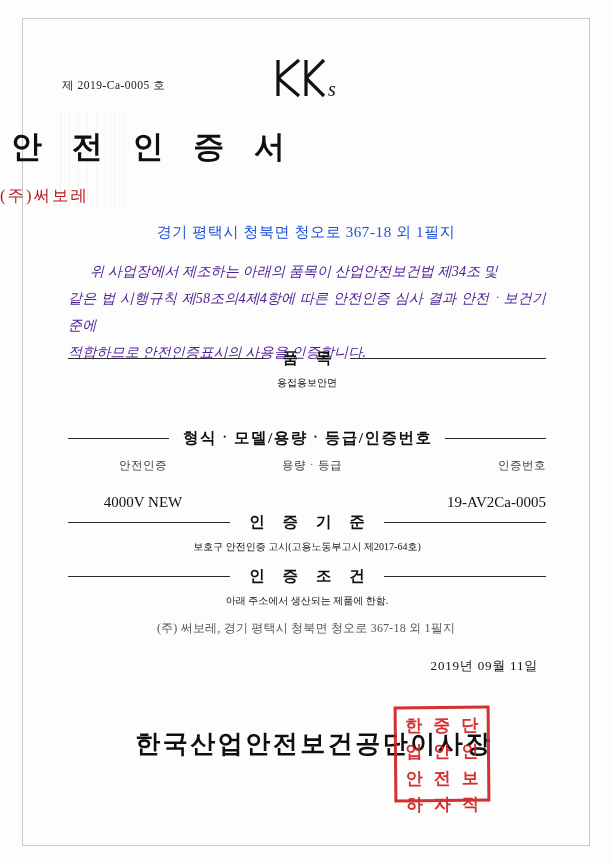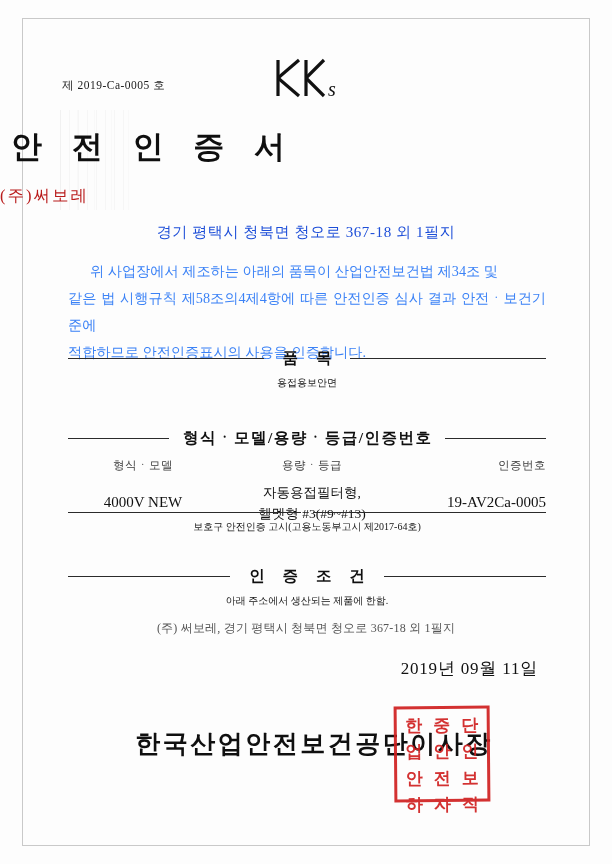--- a/index.html
+++ b/index.html
@@ -92,21 +92,22 @@
   }
   .body-text {
     position: absolute;
     left: 68px;
     top: 258px;
     width: 478px;
     font-size: 14.2px;
     line-height: 27px;
     text-align: justify;
     text-justify: inter-word;
-    color: #3b82f6;
+    color: #4c1d95;
+    font-style: italic;
   }
   .body-text p { margin: 0; }
   .body-text p:first-child { text-indent: 22px; }
 
   
   .section {
     position: absolute;
     left: 68px;
     width: 478px;
   }
@@ -177,21 +178,21 @@
     top: 620px;
     text-align: center;
     font-size: 12px;
     color: #555;
     letter-spacing: .2px;
   }
   .date {
     position: absolute;
     right: 74px;
     top: 657px;
-    font-size: 17px;
+    font-size: 13px;
     letter-spacing: .8px;
     color: #111;
   }
   .issuer {
     position: absolute;
     left: 16px; right: 0;
     top: 727px;
     text-align: center;
     font-size: 25px;
     font-weight: bold;
@@ -268,40 +269,37 @@
   </div>
 
   <div class="spec">
     <div class="sec-head">
       <div class="rule"></div>
       <div class="htext small-gap">형식ㆍ모델/용량ㆍ등급/인증번호</div>
       <div class="rule"></div>
     </div>
     <div class="spec-cols">
       <div class="spec-col c1">
-        <div class="spec-label">형식ㆍ모델</div>
+        <div class="spec-label">안전인증</div>
         <div class="spec-value">4000V NEW</div>
       </div>
       <div class="spec-col c2">
         <div class="spec-label">용량ㆍ등급</div>
-        <div class="spec-value two-line">
-          <div>자동용접필터형,</div>
-          <div>헬멧형 #3(#9~#13)</div>
-        </div>
       </div>
       <div class="spec-col c3">
         <div class="spec-label">인증번호</div>
         <div class="spec-value">19-AV2Ca-0005</div>
       </div>
     </div>
   </div>
 
   <div class="section" style="top:512px;">
     <div class="sec-head">
       <div class="rule"></div>
+      <div class="htext">인 증 기 준</div>
       <div class="rule"></div>
     </div>
     <div class="sec-body">보호구 안전인증 고시(고용노동부고시 제2017-64호)</div>
   </div>
 
   <div class="section" style="top:566px;">
     <div class="sec-head">
       <div class="rule"></div>
       <div class="htext">인 증 조 건</div>
       <div class="rule"></div>

